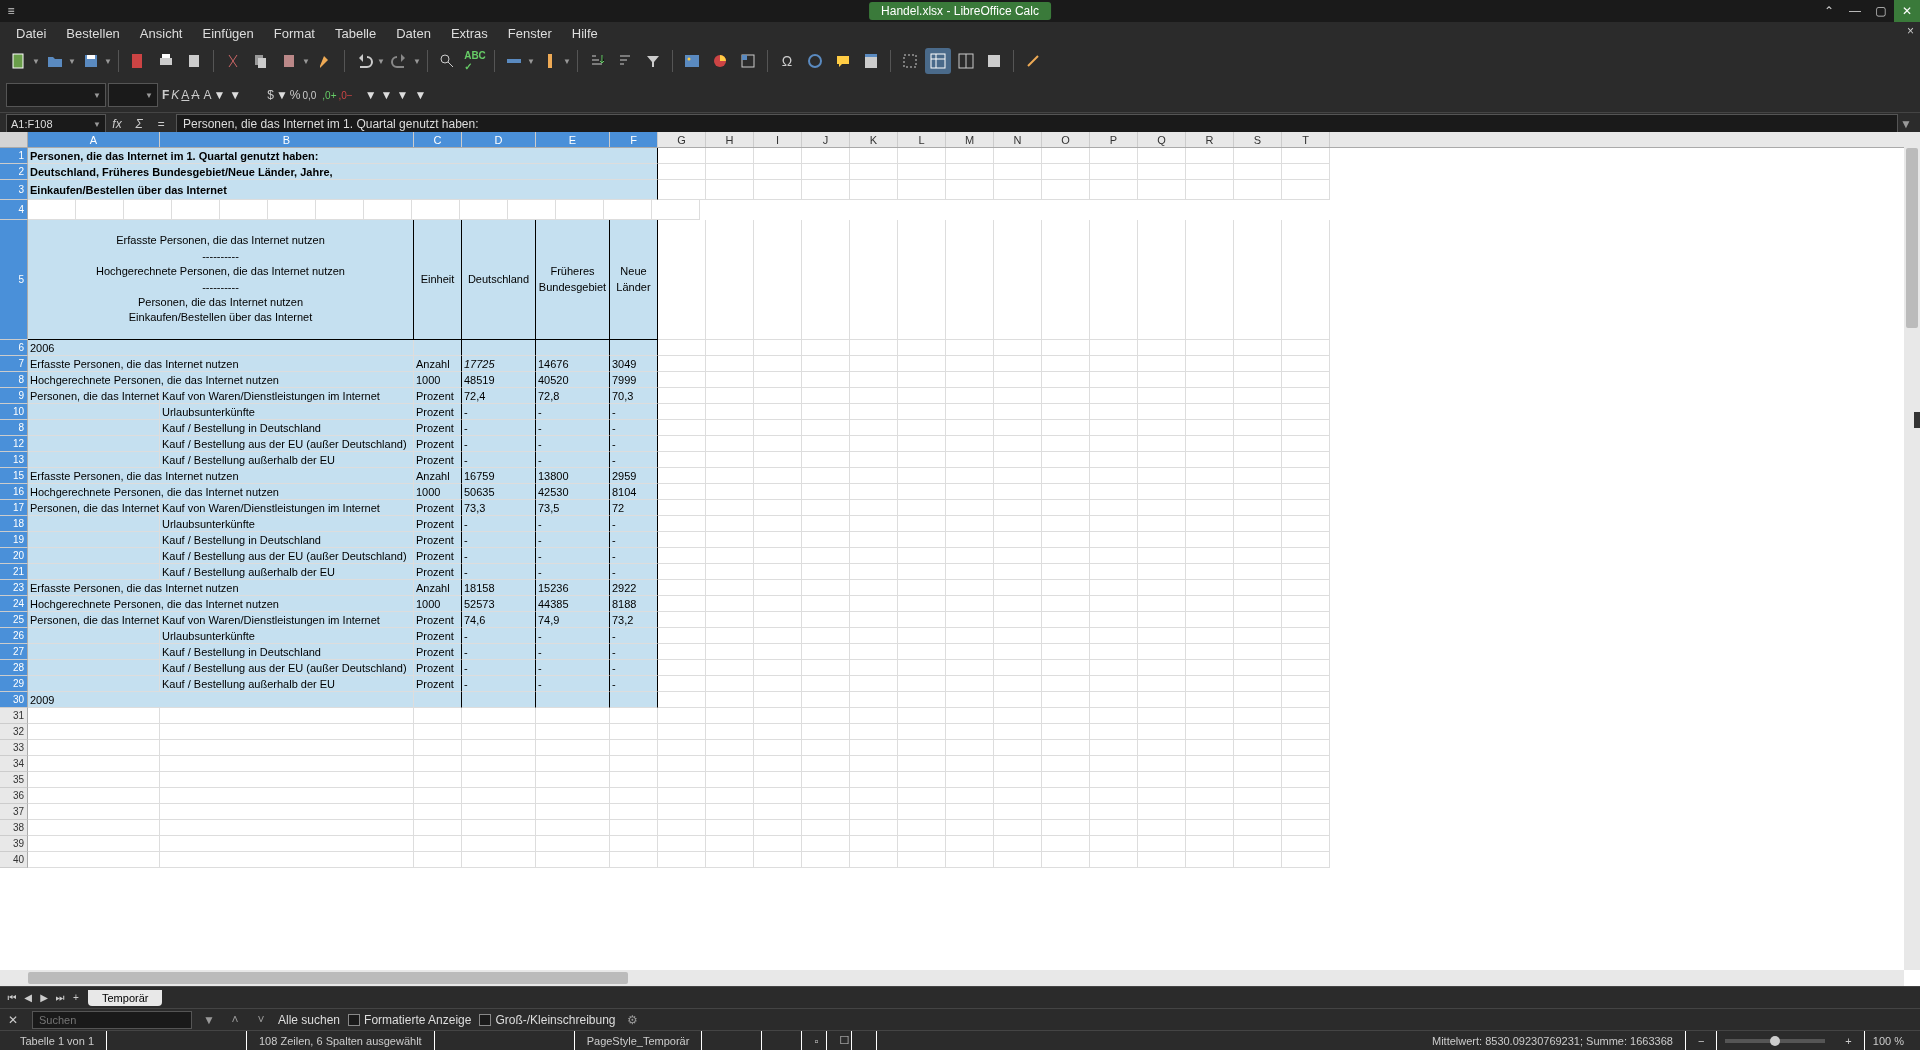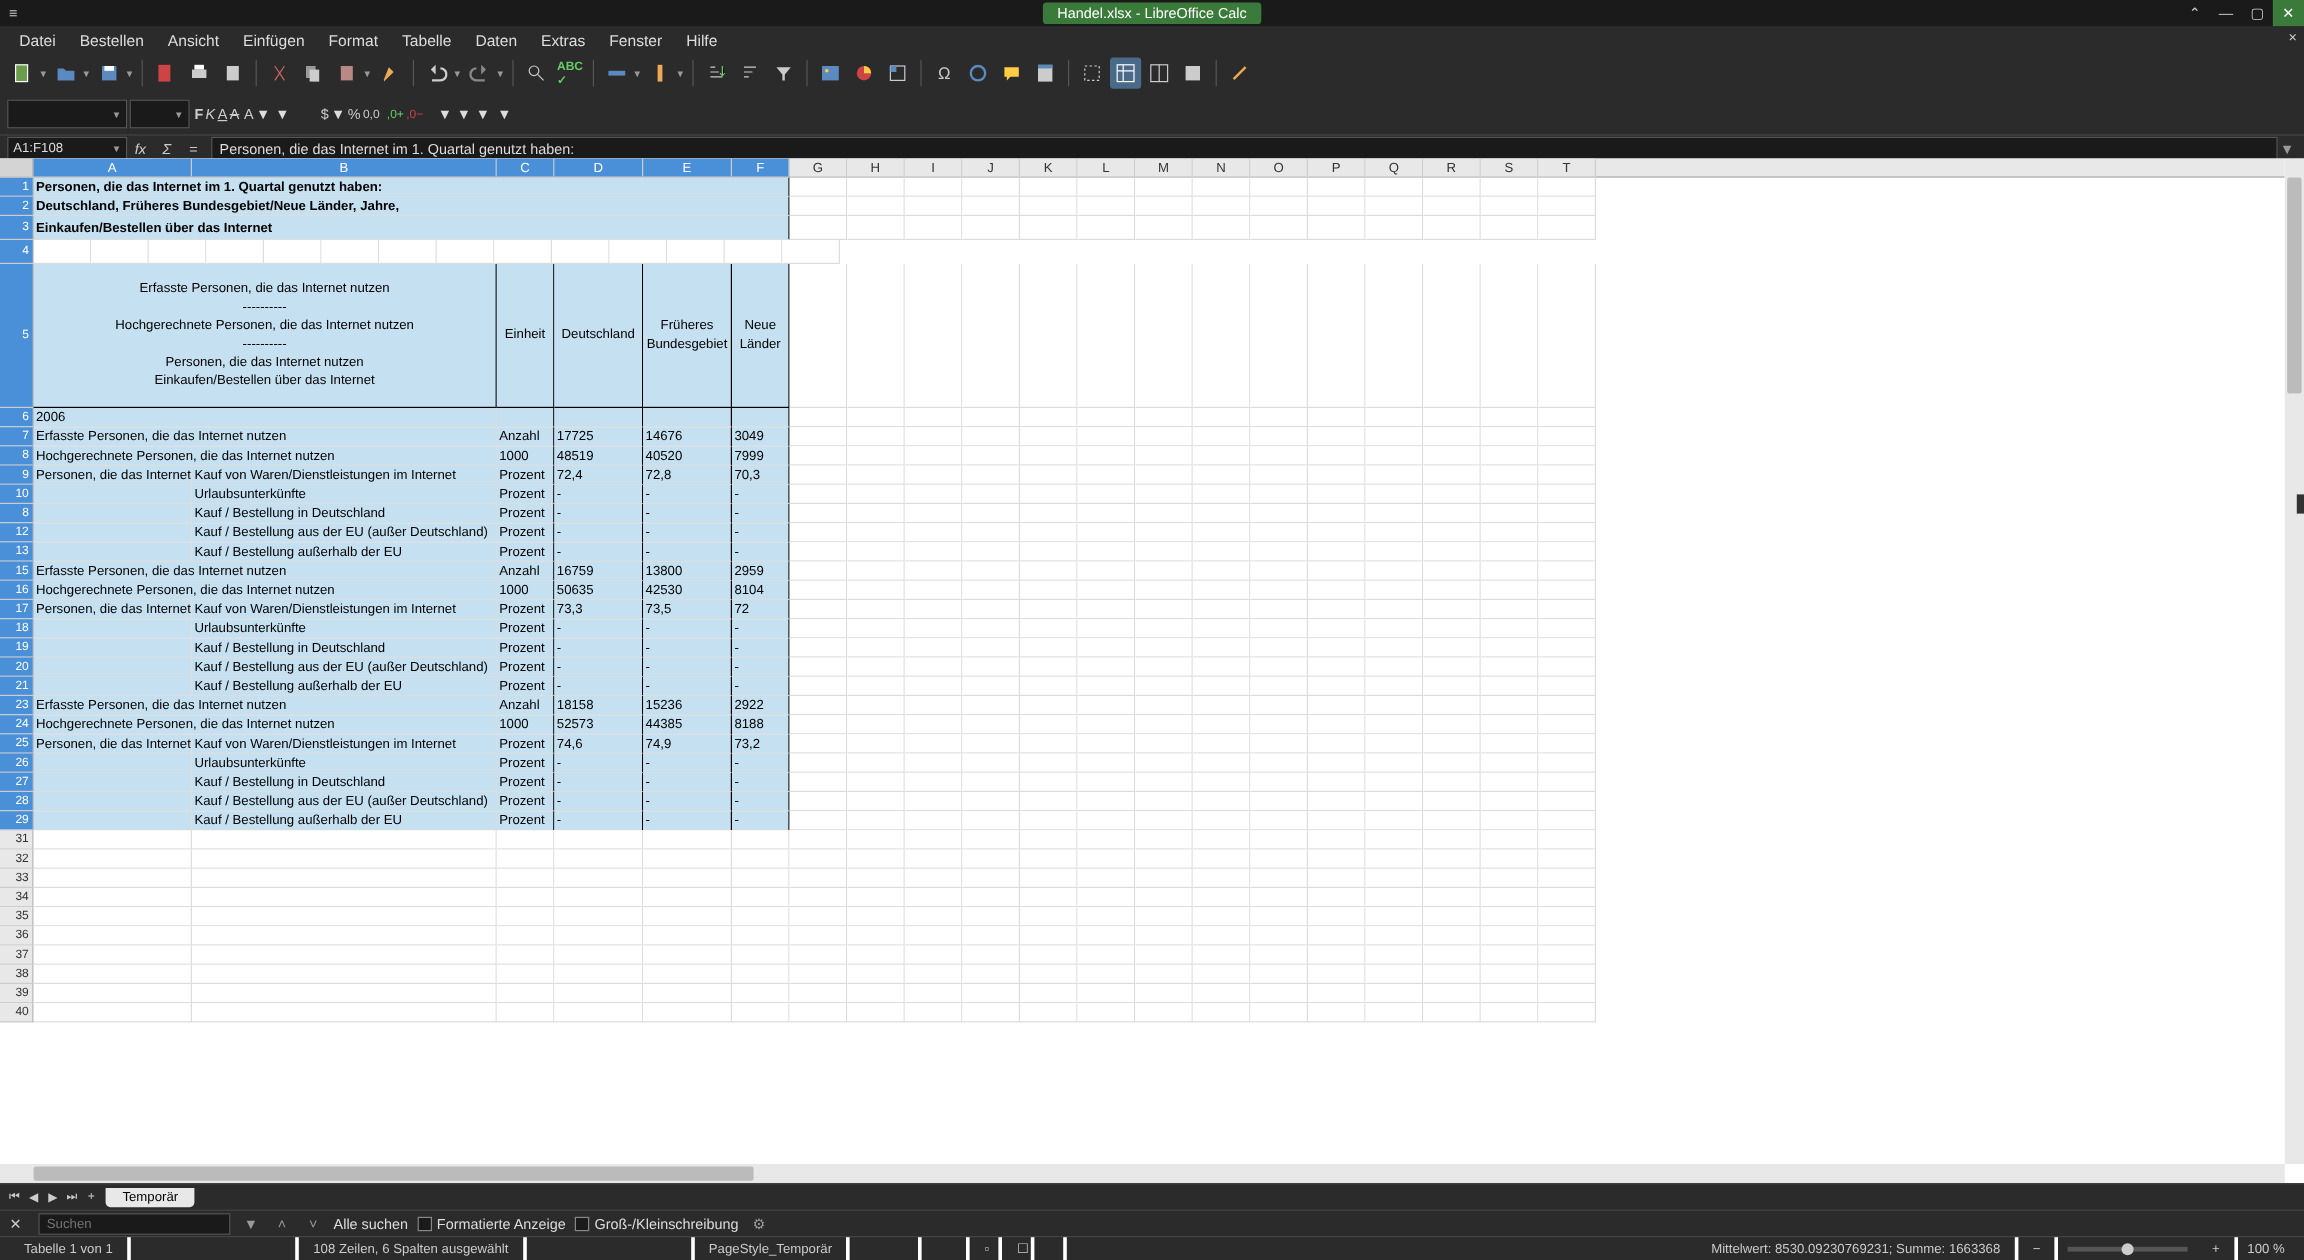--- a/index.html
+++ b/index.html
@@ -80,21 +80,21 @@
   
   .findbar { position: absolute; bottom: 20px; left: 0; right: 0; height: 22px; background: #2b2b2b; display: flex; align-items: center; padding: 0 8px; gap: 8px; border-top: 1px solid #444; font-size: 12px; }
   .findbar .closeb { color: #ccc; cursor: pointer; width: 16px; }
   .findbar input.search { width: 160px; height: 18px; background: #1a1a1a; border: 1px solid #555; color: #999; padding: 0 6px; font-size: 11px; }
   .findbar .sbtn { width: 18px; text-align: center; color: #999; cursor: pointer; }
   .findbar label { color: #ddd; display: flex; align-items: center; gap: 4px; cursor: pointer; }
   .findbar .chk { width: 12px; height: 12px; border: 1px solid #888; background: #1a1a1a; }
   
   
   .statusbar { position: absolute; bottom: 0; left: 0; right: 0; height: 20px; background: #2b2b2b; display: flex; align-items: center; padding: 0 8px; font-size: 11px; color: #ccc; border-top: 1px solid #444; }
-  .statusbar .sec { padding: 0 12px; border-right: 3px solid #ffffff; height: 100%; display: flex; align-items: center; }
+  .statusbar .sec { padding: 0 12px; border-right: 1px solid #ffffff; height: 100%; display: flex; align-items: center; }
   .statusbar .spacer { flex: 1; }
   .statusbar .slider { width: 100px; height: 4px; background: #555; position: relative; margin: 0 8px; }
   .statusbar .slider .knob { position: absolute; left: 50%; top: -3px; width: 10px; height: 10px; background: #ccc; border-radius: 50%; transform: translateX(-50%); }
 </style>
 </head>
 <body>
 
 <div class="titlebar">
   <div class="hamburger">≡</div>
   <div class="title">Handel.xlsx - LibreOffice Calc</div>
@@ -553,21 +553,21 @@
           <div class="cell" style="width: 48px;"></div>
           <div class="cell" style="width: 48px;"></div>
           <div class="cell" style="width: 48px;"></div>
           <div class="cell" style="width: 48px;"></div>
           <div class="cell" style="width: 48px;"></div>
         </div>
         <div class="row">
           <div class="rh sel">7</div>
           <div class="cell sel" style="width: 386px; overflow: visible;">Erfasste Personen, die das Internet nutzen</div>
           <div class="cell sel br" style="width: 48px;">Anzahl</div>
-          <div class="cell sel br" style="width: 74px;">17725</div>
+          <div class="cell sel br" style="width: 74px; font-style: italic;">17725</div>
           <div class="cell sel br" style="width: 74px;">14676</div>
           <div class="cell sel br" style="width: 48px;">3049</div>
           <div class="cell" style="width: 48px;"></div>
           <div class="cell" style="width: 48px;"></div>
           <div class="cell" style="width: 48px;"></div>
           <div class="cell" style="width: 48px;"></div>
           <div class="cell" style="width: 48px;"></div>
           <div class="cell" style="width: 48px;"></div>
           <div class="cell" style="width: 48px;"></div>
           <div class="cell" style="width: 48px;"></div>
@@ -1011,20 +1011,42 @@
           <div class="cell" style="width: 48px;"></div>
         </div>
         <div class="row">
           <div class="rh sel">29</div>
           <div class="cell sel" style="width: 132px;"></div>
           <div class="cell sel" style="width: 254px;">Kauf / Bestellung außerhalb der EU</div>
           <div class="cell sel br" style="width: 48px;">Prozent</div>
           <div class="cell sel br" style="width: 74px;">-</div>
           <div class="cell sel br" style="width: 74px;">-</div>
           <div class="cell sel br" style="width: 48px;">-</div>
+          <div class="cell" style="width: 48px;"></div>
+          <div class="cell" style="width: 48px;"></div>
+          <div class="cell" style="width: 48px;"></div>
+          <div class="cell" style="width: 48px;"></div>
+          <div class="cell" style="width: 48px;"></div>
+          <div class="cell" style="width: 48px;"></div>
+          <div class="cell" style="width: 48px;"></div>
+          <div class="cell" style="width: 48px;"></div>
+          <div class="cell" style="width: 48px;"></div>
+          <div class="cell" style="width: 48px;"></div>
+          <div class="cell" style="width: 48px;"></div>
+          <div class="cell" style="width: 48px;"></div>
+          <div class="cell" style="width: 48px;"></div>
+          <div class="cell" style="width: 48px;"></div>
+        </div>
+        <div class="row">
+          <div class="rh sel">30</div>
+          <div class="cell sel" style="width: 386px; overflow: visible;">2009</div>
+          <div class="cell sel br" style="width: 48px;"></div>
+          <div class="cell sel br" style="width: 74px;"></div>
+          <div class="cell sel br" style="width: 74px;"></div>
+          <div class="cell sel br" style="width: 48px;"></div>
           <div class="cell" style="width: 48px;"></div>
           <div class="cell" style="width: 48px;"></div>
           <div class="cell" style="width: 48px;"></div>
           <div class="cell" style="width: 48px;"></div>
           <div class="cell" style="width: 48px;"></div>
           <div class="cell" style="width: 48px;"></div>
           <div class="cell" style="width: 48px;"></div>
           <div class="cell" style="width: 48px;"></div>
           <div class="cell" style="width: 48px;"></div>
           <div class="cell" style="width: 48px;"></div>

